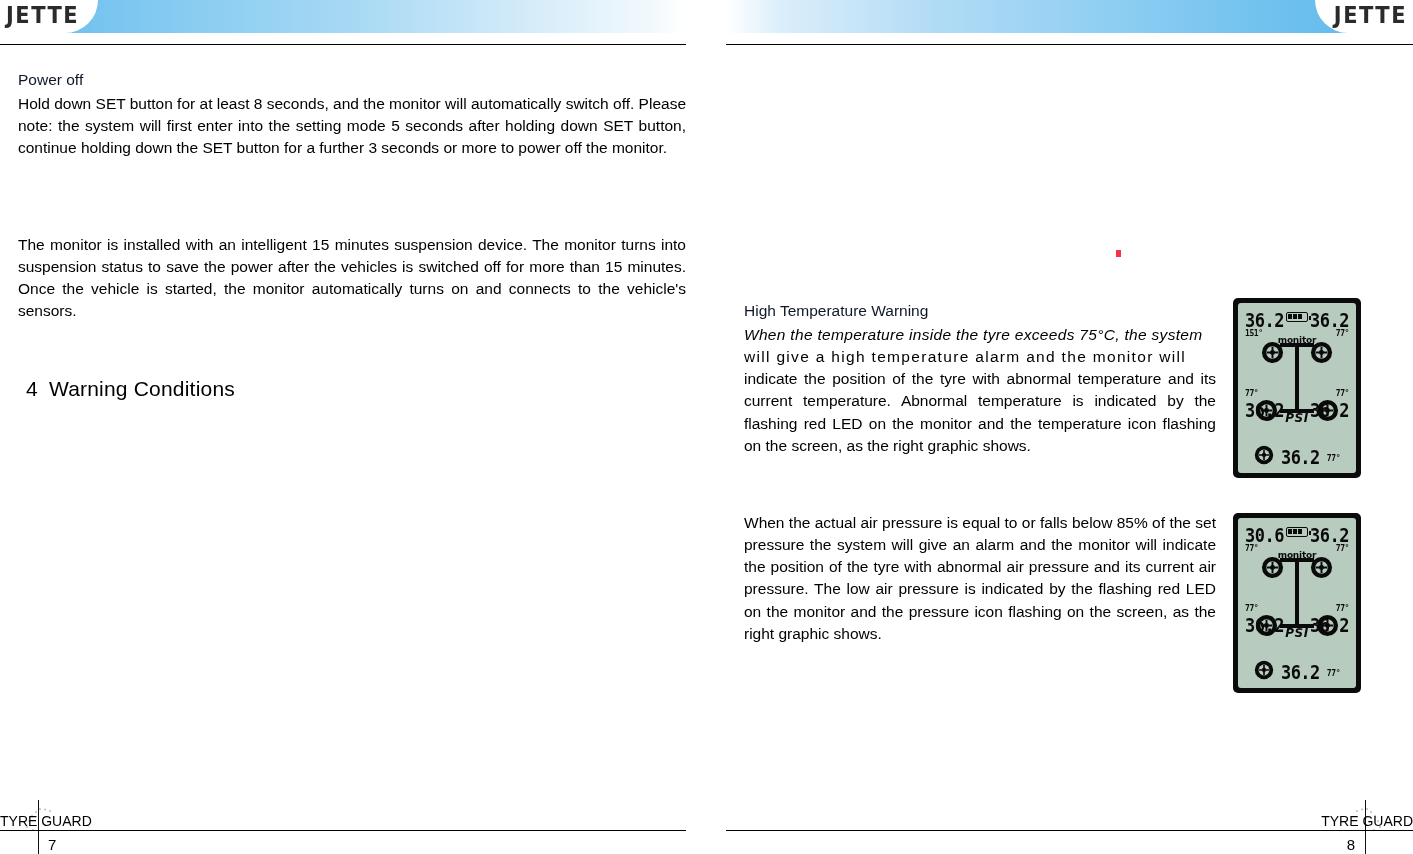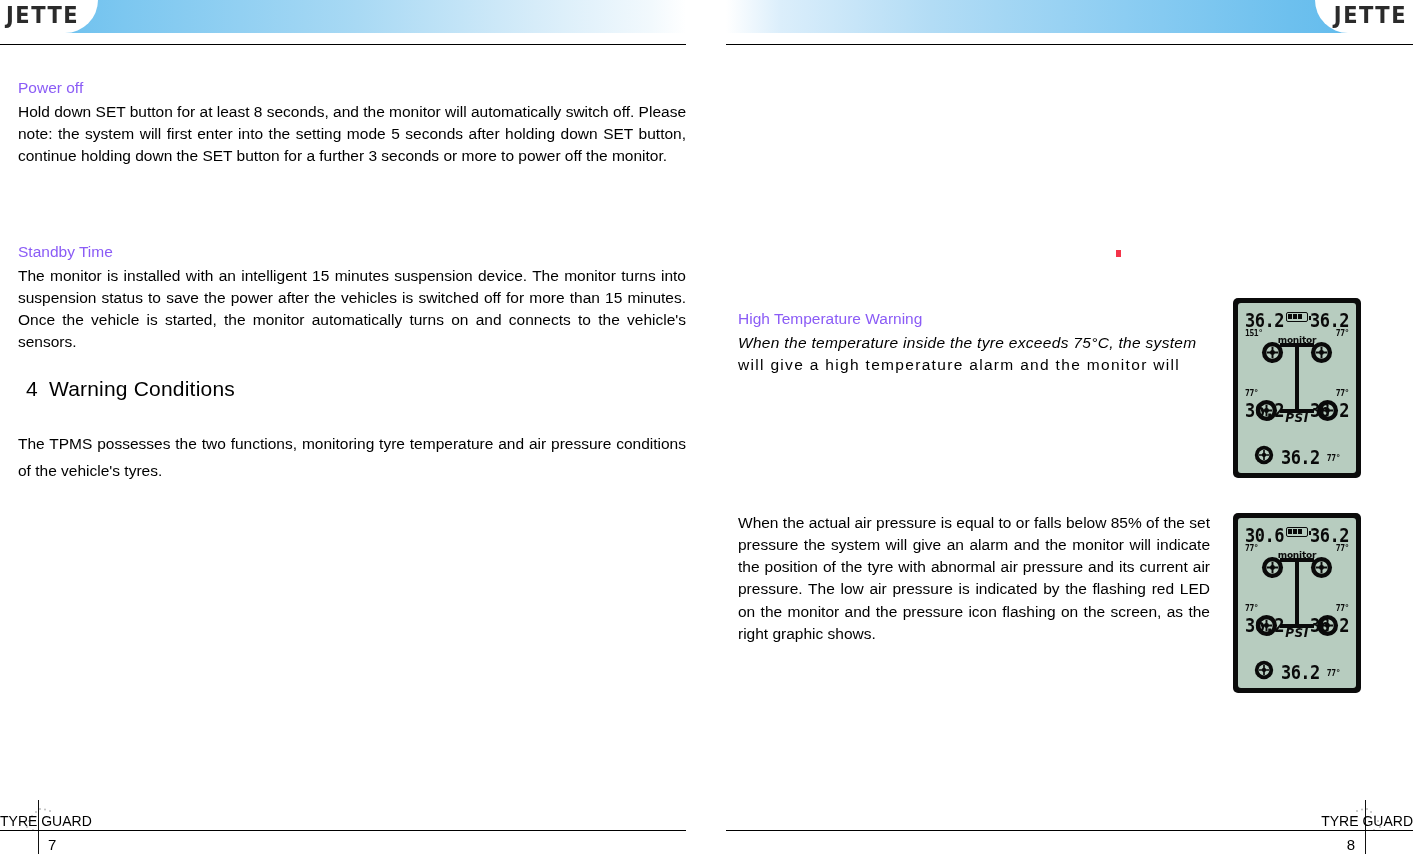--- a/index.html
+++ b/index.html
@@ -30,23 +30,23 @@
     font-weight:700;font-size:21px;letter-spacing:1.5px;
     color:#2b2b2b;line-height:1;transform:scaleY(1.06);
   }
   .hdr-rule{position:absolute;top:44px;height:1px;background:#000;}
   .page.left .hdr-rule{left:0;right:20px;}
   .page.right .hdr-rule{left:20px;right:0;}
 
   
   .content{position:absolute;top:46px;bottom:60px;}
   .page.left .content{left:18px;right:20px;}
-  .page.right .content{left:22px;right:18px;}
-
-  .h-blue{color:#8b5cf6;font-size:15.5px;line-height:1.35;margin:8px 0 2px 0;font-weight:400;}
+  .page.right .content{left:28px;right:18px;}
+
+  .h-blue{color:#0f172a;font-size:15.5px;line-height:1.35;margin:0 0 2px 0;font-weight:400;}
   .h-red{color:#ed1c24;font-size:15.5px;line-height:1.4;margin:0;font-weight:400;}
   p.body{
     font-size:15.5px;line-height:1.43;margin:0;
     text-align:justify;text-justify:inter-word;
   }
   .sect{position:absolute;}
 
   
   #blk-poweroff{top:24px;left:0;right:0;}
   #blk-note{top:128px;left:0;right:0;}
@@ -163,29 +163,27 @@
 
     <div class="content">
 
       <div class="sect" id="blk-poweroff">
         <div class="h-blue">Power off</div>
         <p class="body">Hold down SET button for at least 8 seconds, and the monitor will automatically switch off. Please note: the system will first enter into the setting mode 5 seconds after holding down SET button, continue holding down the SET button for a further 3 seconds or more to power off the monitor.</p>
       </div>
 
 
       <div class="sect" id="blk-standby">
-        <div class="h-blue">Standby Time</div>
         <p class="body">The monitor is installed with an intelligent 15 minutes suspension device. The monitor turns into suspension status to save the power after the vehicles is switched off for more than 15 minutes. Once the vehicle is started, the monitor automatically turns on and connects to the vehicle's sensors.</p>
       </div>
 
       <div class="sect" id="blk-warncond">
         <div class="h2">
           <span class="num">4</span><span>Warning Conditions</span>
         </div>
-        <p class="lead">The TPMS possesses the two functions, monitoring tyre temperature and air pressure conditions of the vehicle's tyres.</p>
       </div>
 
     </div>
 
     <div class="footer">
       <svg class="cropdots" style="left:24px;bottom:18px;" viewBox="0 0 36 30">
         <g fill="#444">
             <circle cx="16" cy="3" r="1"></circle>
             <circle cx="21" cy="3.4" r="1"></circle>
             <circle cx="26" cy="5" r="1"></circle>
@@ -214,20 +212,21 @@
     </div>
 
     <div class="speck" style="left:410px;top:250px;"></div>
 
     <div class="content">
 
       <div class="sect" id="blk-hightemp">
         <div class="h-blue">High Temperature Warning</div>
         <p class="body tight">When the temperature inside the tyre exceeds 75°C, the system</p>
         <p class="body stretch">will give a high temperature alarm and the monitor will</p>
+        <p class="body">indicate the position of the tyre with abnormal temperature and its current temperature. Abnormal temperature is indicated by the flashing red LED on the monitor and the temperature icon flashing on the screen, as the right graphic shows.</p>
       </div>
 
       <div class="sect" id="blk-lowpress">
         <p class="body">When the actual air pressure is equal to or falls below 85% of the set pressure the system will give an alarm and the monitor will indicate the position of the tyre with abnormal air pressure and its current air pressure. The low air pressure is indicated by the flashing red LED on the monitor and the pressure icon flashing on the screen, as the right graphic shows.</p>
       </div>
 
     </div>
 
     <div class="footer">
       <svg class="cropdots" style="right:30px;bottom:18px;" viewBox="0 0 36 30">

